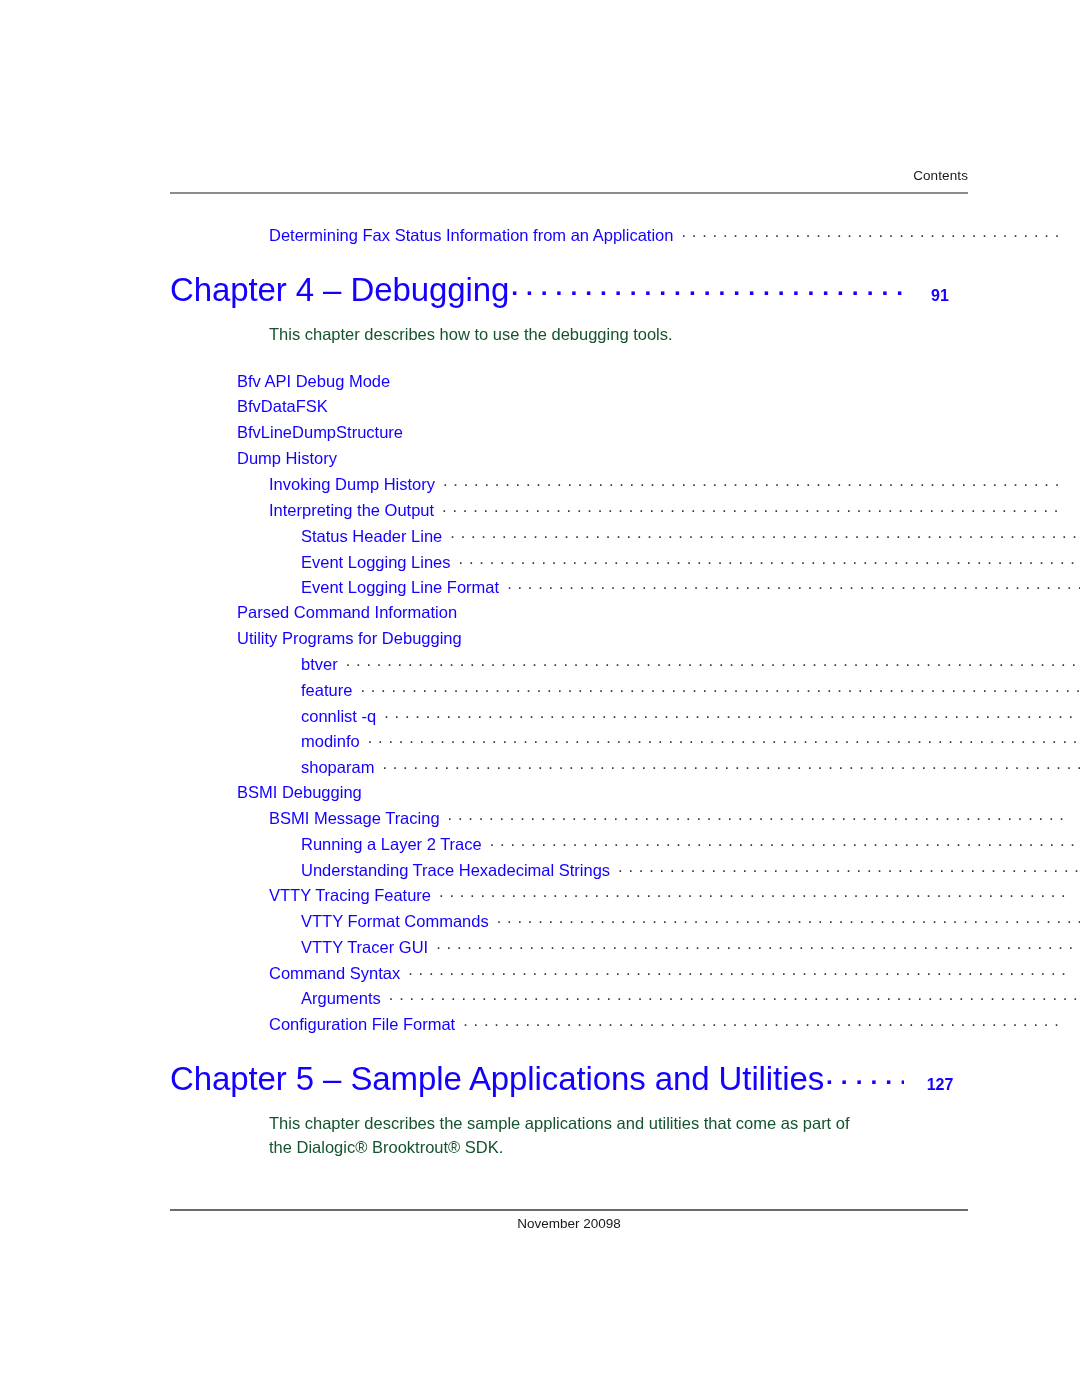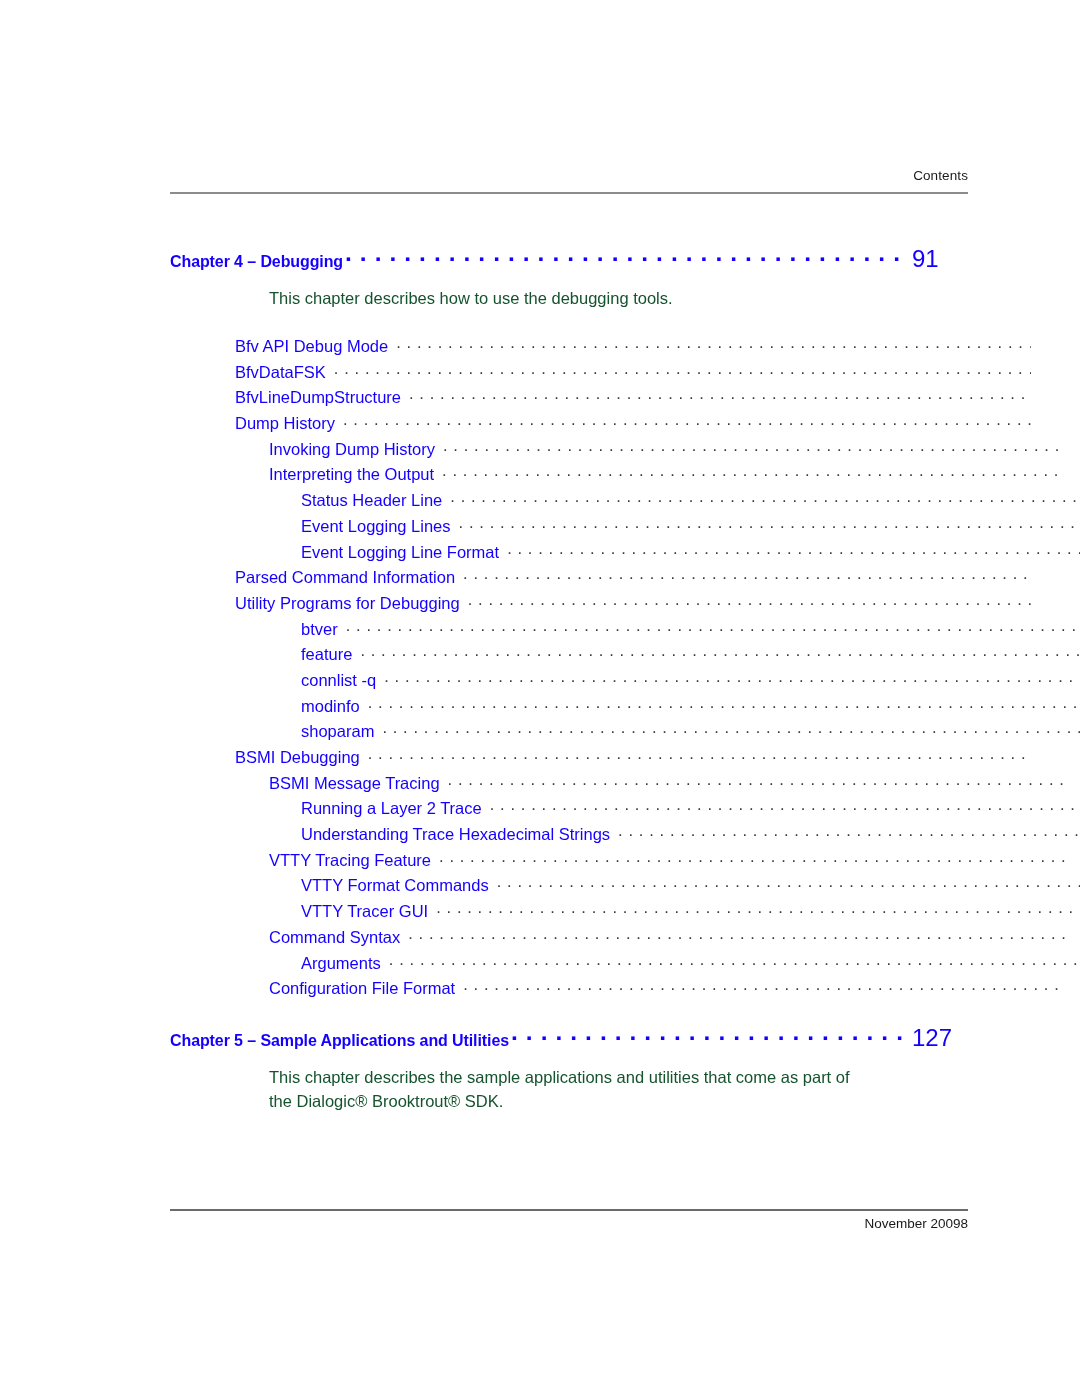--- a/index.html
+++ b/index.html
@@ -51,21 +51,21 @@
     width: 798px;
     height: 2px;
     background: #6b6b6b;
   }
   .footer {
     position: absolute;
     left: 154px;
     top: 1216px;
     width: 798px;
     display: flex;
-    justify-content: flex-end;
+    justify-content: center;
     align-items: baseline;
     font-size: 13.5px;
     color: #1a1a1a;
   }
 
   
   .toc {
     position: absolute;
     left: 154px;
     top: 225px;
@@ -104,34 +104,34 @@
   }
   .row .page {
     flex: 0 0 46px;
     text-align: right;
     font-size: 16.5px;
     color: #1a1a1a;
     padding-left: 6px;
   }
 
   
-  .lvl1 { padding-left: 65px; }
+  .lvl1 { padding-left: 65px; flex-direction: column; }
   .lvl2 { padding-left: 99px; }
   .lvl3 { padding-left: 131px; }
 
   
   .chrow {
     display: flex;
     align-items: baseline;
     width: 798px;
     white-space: nowrap;
   }
   .chrow .ch-label {
-    font-size: 16px;
-    font-weight: bold;
+    font-size: 33px;
+    font-weight: normal;
     color: #1500ff;
     flex: 0 0 auto;
     letter-spacing: -0.1px;
   }
   .chrow .ch-leader {
     flex: 1 1 auto;
     overflow: hidden;
     height: 1em;
     position: relative;
     margin-left: 2px;
@@ -141,23 +141,23 @@
     position: absolute;
     left: 0;
     bottom: 0;
     font-size: 24.5px;
     font-weight: bold;
     color: #1500ff;
     letter-spacing: 0.6px;
   }
   .chrow .ch-page {
     flex: 0 0 56px;
-    text-align: left;
-    font-size: 24px;
-    font-weight: normal;
+    text-align: center;
+    font-size: 16px;
+    font-weight: bold;
     color: #1500ff;
     padding-left: 8px;
   }
 
   
   .intro {
     font-size: 16.5px;
     color: #14532d;
     line-height: 24px;
     padding-left: 99px;
@@ -170,20 +170,25 @@
 </head>
 <body>
 
 <div class="page">
 
   <div class="header">Contents</div>
   <div class="rule-top"></div>
 
   <div class="toc">
 
+    <div class="row lvl2">
+      <span class="label">Determining Fax Status Information from an Application</span>
+      <span class="leader"></span>
+      <span class="page">89</span>
+    </div>
 
     <div class="spacer-md"></div>
 
     <div class="chrow">
       <span class="ch-label">Chapter 4 – Debugging</span>
       <span class="ch-leader"></span>
       <span class="ch-page">91</span>
     </div>
 
     <div class="spacer-sm"></div>

